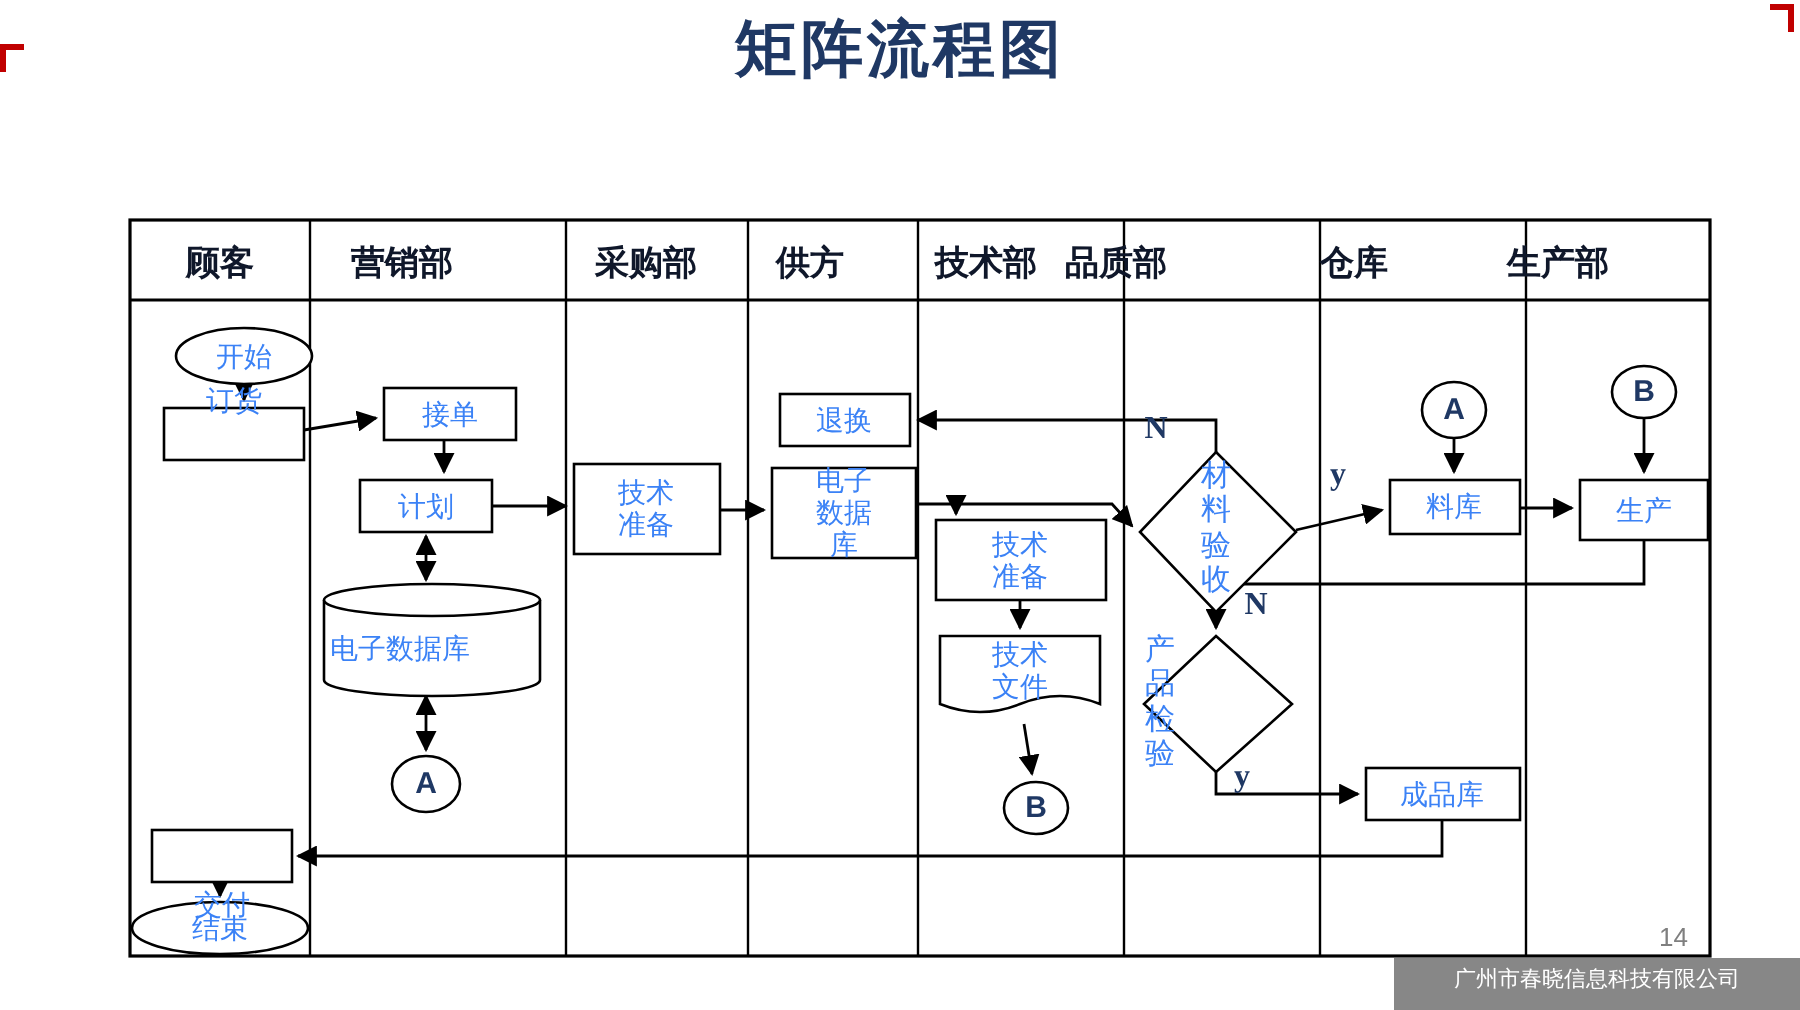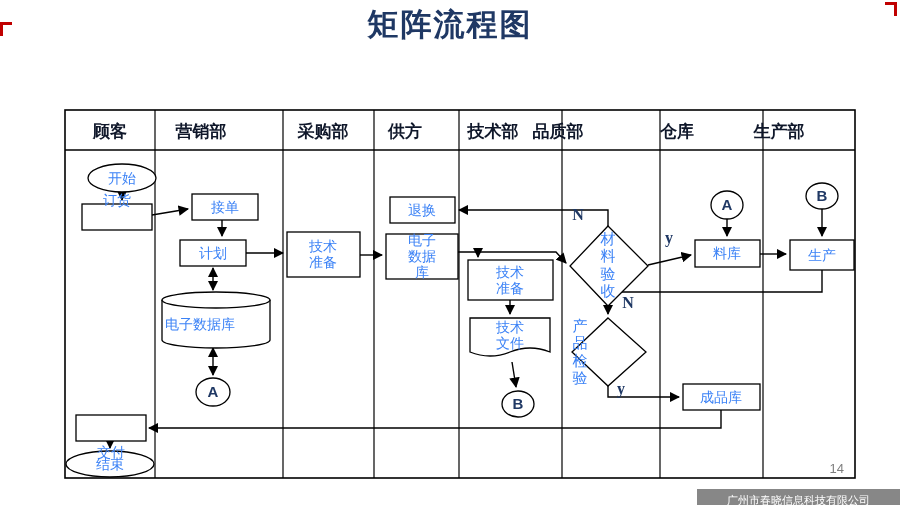--- a/index.html
+++ b/index.html
@@ -36,21 +36,21 @@
   .conn{font-weight:bold;font-size:15px;color:#1F3864;}
   .branch{
     position:absolute;transform:translate(-50%,-50%);
     color:#1F3864;font-weight:bold;font-size:16px;
     font-family:"Liberation Serif","DejaVu Serif",serif;
   }
   .pagenum{
     position:absolute;right:56px;top:461px;color:#7f7f7f;font-size:13px;
   }
   .watermark{
-    position:absolute;right:0;bottom:0;width:203px;height:16px;
+    position:absolute;right:0;bottom:0;width:203px;height:26px;
     background:#878787;color:#ffffff;font-size:11px;line-height:22px;
     text-align:center;white-space:nowrap;
   }
 </style>
 </head>
 <body>
 
 <div class="stage">
 
   <div class="corner-tl"></div>

